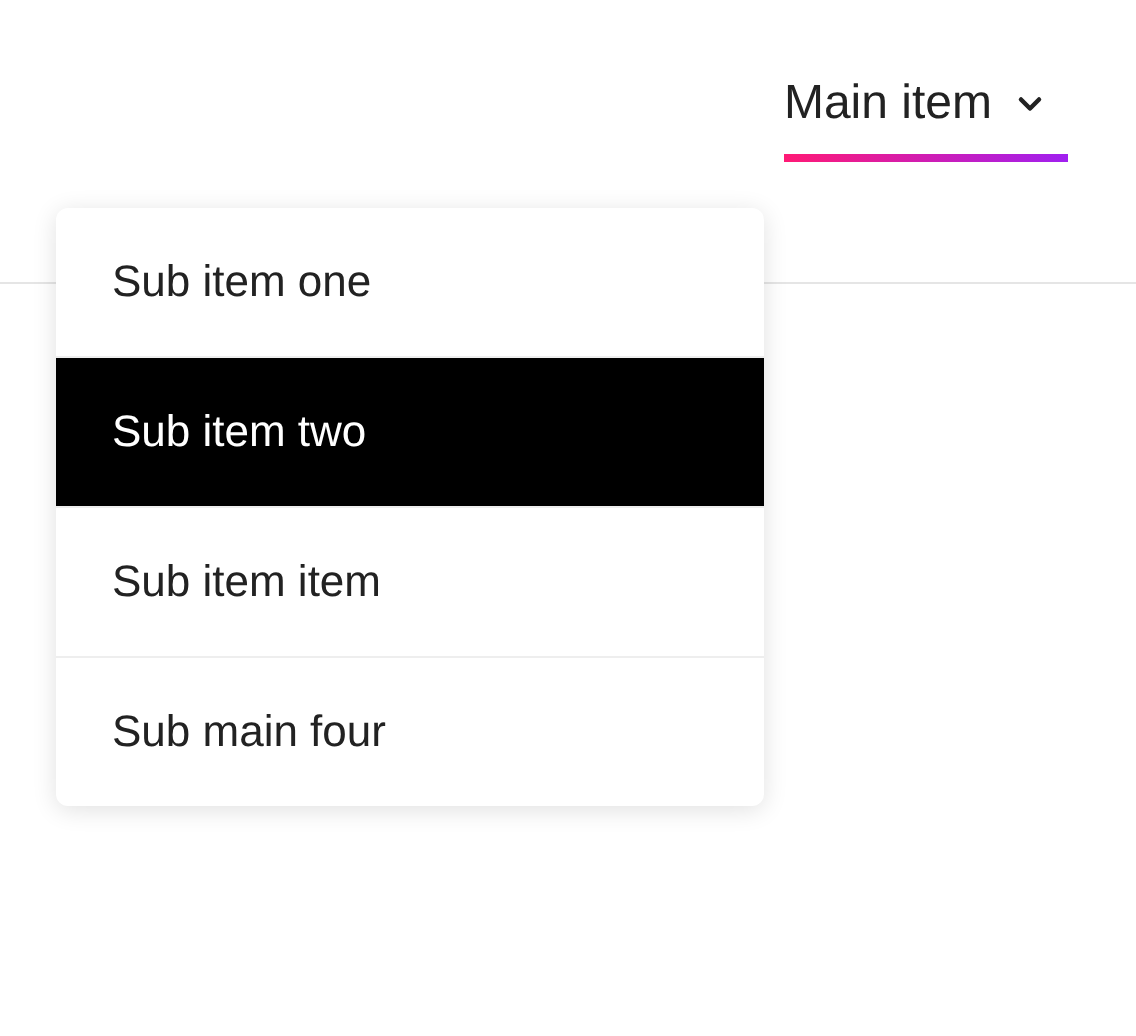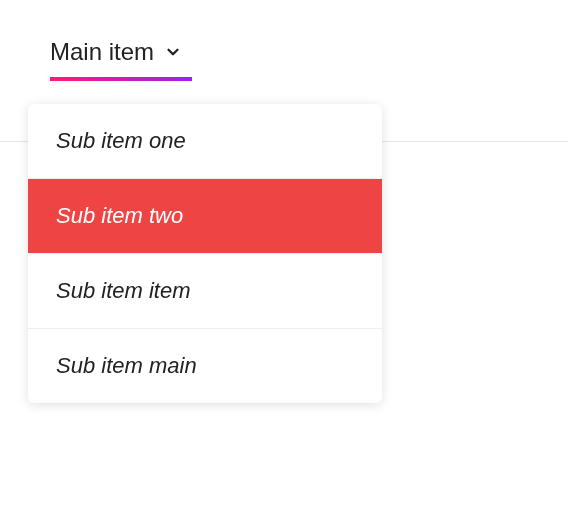--- a/index.html
+++ b/index.html
@@ -5,25 +5,26 @@
     * { margin: 0; padding: 0; box-sizing: border-box; }
     body {
       font-family: -apple-system, BlinkMacSystemFont, 'Segoe UI', Arial, sans-serif;
       background: #fff;
       width: 568px;
       height: 518px;
       position: relative;
     }
     .nav {
       display: flex;
-      align-items: flex-start;
+      align-items: flex-end;
       padding: 38px 0 0 50px;
       position: relative;
       border-bottom: 1px solid #e5e5e5;
       height: 142px;
+      flex-direction: column;
     }
     .nav-item {
       display: inline-flex;
       align-items: center;
       font-size: 24px;
       color: #222;
       cursor: pointer;
       margin-right: 44px;
       padding-bottom: 14px;
       position: relative;
@@ -54,27 +55,26 @@
       background: #fff;
       border-radius: 6px;
       box-shadow: 0 2px 12px rgba(0,0,0,0.12);
     }
     .dropdown-item {
       font-size: 22px;
       color: #222;
       padding: 24px 28px;
       border-bottom: 1px solid #eee;
       cursor: pointer;
-      font-style: italic;
     }
     .dropdown-item:last-child {
       border-bottom: none;
     }
     .dropdown-item.selected {
-      background: #ef4444;
+      background: #000000;
       color: #fff;
     }
   </style>
 </head>
 <body>
 
 <nav class="nav">
   <div class="nav-item active">
     <span>Main item</span>
     <span class="chevron">
@@ -89,15 +89,15 @@
   <div class="dropdown-item">
     <span>Sub item one</span>
   </div>
   <div class="dropdown-item selected">
     <span>Sub item two</span>
   </div>
   <div class="dropdown-item">
     <span>Sub item item</span>
   </div>
   <div class="dropdown-item">
-    <span>Sub item main</span>
+    <span>Sub main four</span>
   </div>
 </div>
 
 </body></html>

